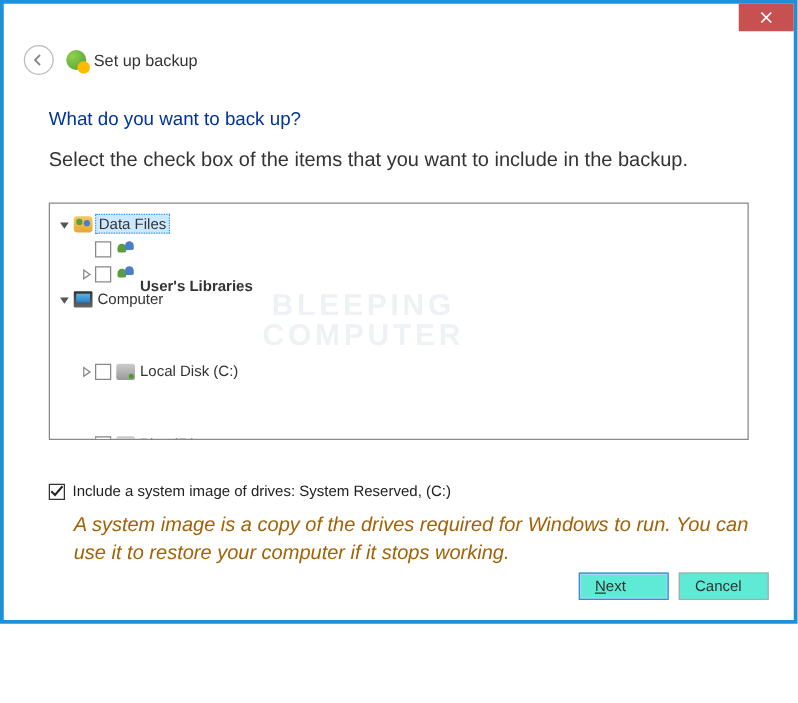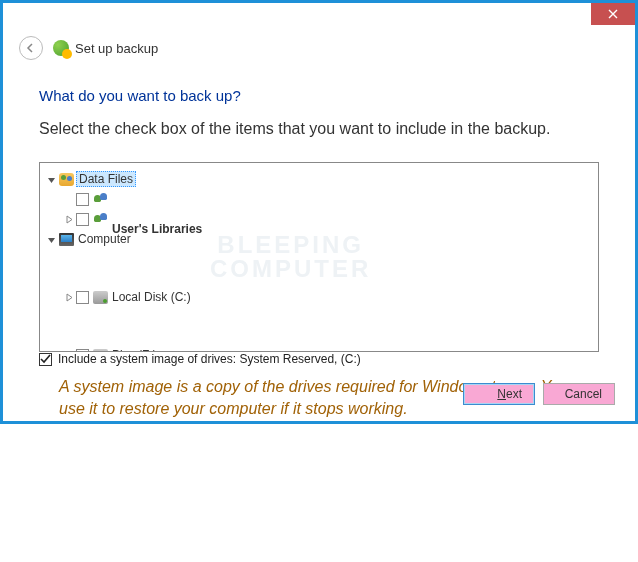--- a/index.html
+++ b/index.html
@@ -1,17 +1,17 @@
 <!DOCTYPE html>
 <html><head>
   <meta charset="utf-8">
   <style>
     * { margin: 0; padding: 0; box-sizing: border-box; }
     body { font-family: "Segoe UI", Tahoma, sans-serif; font-size: 12px; background: #fff; }
-    .window { width: 638px; height: 424px; border: 3px solid #1e90d8; background: #fff; position: relative; }
+    .window { width: 638px; height: 499px; border: 3px solid #1e90d8; background: #fff; position: relative; }
     .titlebar { height: 26px; display: flex; justify-content: flex-end; }
     .close-btn { width: 44px; height: 22px; background: #c75050; color: #fff; display: flex; align-items: center; justify-content: center; font-size: 12px; cursor: pointer; }
     .close-btn svg { width: 10px; height: 10px; }
     .header { height: 38px; display: flex; align-items: center; padding: 0 16px; gap: 10px; }
     .back-btn { width: 24px; height: 24px; border: 1px solid #bbb; border-radius: 50%; display: flex; align-items: center; justify-content: center; cursor: pointer; background: #fff; }
     .back-btn svg { width: 12px; height: 12px; }
     .header-title { font-size: 13px; color: #333; display: flex; align-items: center; gap: 6px; }
     .backup-icon { width: 16px; height: 16px; background: radial-gradient(circle at 30% 30%, #8fd14f, #4a9e2e); border-radius: 50%; position: relative; }
     .backup-icon::after { content: ''; position: absolute; right: -3px; bottom: -3px; width: 10px; height: 10px; background: #fb0; border-radius: 50%; }
     .content { padding: 20px 36px 0 36px; }
@@ -29,28 +29,28 @@
     .icon-user2 { width: 15px; height: 14px; position: relative; }
     .icon-user2::before { content: ''; position: absolute; left: 1px; top: 3px; width: 7px; height: 7px; background: #5a9e3a; border-radius: 50% 50% 20% 20%; }
     .icon-user2::after { content: ''; position: absolute; right: 1px; top: 1px; width: 7px; height: 7px; background: #4a7ec8; border-radius: 50% 50% 20% 20%; }
     .icon-computer { width: 15px; height: 13px; background: linear-gradient(#333, #666); border-radius: 1px; position: relative; }
     .icon-computer::after { content: ''; position: absolute; left: 2px; top: 2px; width: 11px; height: 7px; background: linear-gradient(#5ab4e8, #2a7ec8); }
     .icon-disk { width: 15px; height: 13px; background: linear-gradient(#ccc, #999); border-radius: 2px; position: relative; }
     .icon-disk::after { content: ''; position: absolute; right: 1px; bottom: 1px; width: 4px; height: 4px; background: #4a9e2e; border-radius: 50%; }
     .selected { background: #cce8ff; border: 1px dotted #3399ff; padding: 0 2px; margin-left: -2px; }
     .bold-label { font-weight: bold; margin-top: 20px; }
     .watermark { position: absolute; left: 170px; top: 70px; font-family: Arial, sans-serif; font-size: 24px; font-weight: bold; color: #eef2f5; letter-spacing: 3px; line-height: 1.0; pointer-events: none; user-select: none; }
-    .sys-image { }
+    .sys-image { margin-top: 34px; }
     .sys-image-row { display: flex; align-items: center; gap: 6px; }
     .sys-check { width: 13px; height: 13px; border: 1px solid #333; background: #fff; display: inline-flex; align-items: center; justify-content: center; cursor: pointer; }
     .sys-check svg { width: 11px; height: 11px; }
     .sys-image-label { font-size: 12px; color: #222; }
     .sys-image-desc { font-size: 16px; color: #a16207; margin: 10px 0 0 20px; line-height: 1.4; font-style: italic; }
     .footer { position: absolute; bottom: 16px; right: 20px; display: flex; gap: 8px; }
-    .btn { min-width: 72px; height: 22px; border: 1px solid #aaa; background: #f9a8d4; font-size: 12px; color: #333; cursor: pointer; display: flex; align-items: center; justify-content: flex-end; padding: 0 12px; }
+    .btn { min-width: 72px; height: 22px; border: 1px solid #aaa; background: #5eead4; font-size: 12px; color: #333; cursor: pointer; display: flex; align-items: center; justify-content: flex-start; padding: 0 12px; }
     .btn.primary { border: 1px solid #3c8ccf; box-shadow: inset 0 0 0 1px #a8d5f5; }
     .underline-first::first-letter { text-decoration: underline; }
     .spacer14 { width: 14px; display: inline-block; }
     .indent1 { padding-left: 18px; }
     .indent2 { padding-left: 18px; margin-top: 38px; }
   </style>
 </head>
 <body>
 
 <div class="window">

